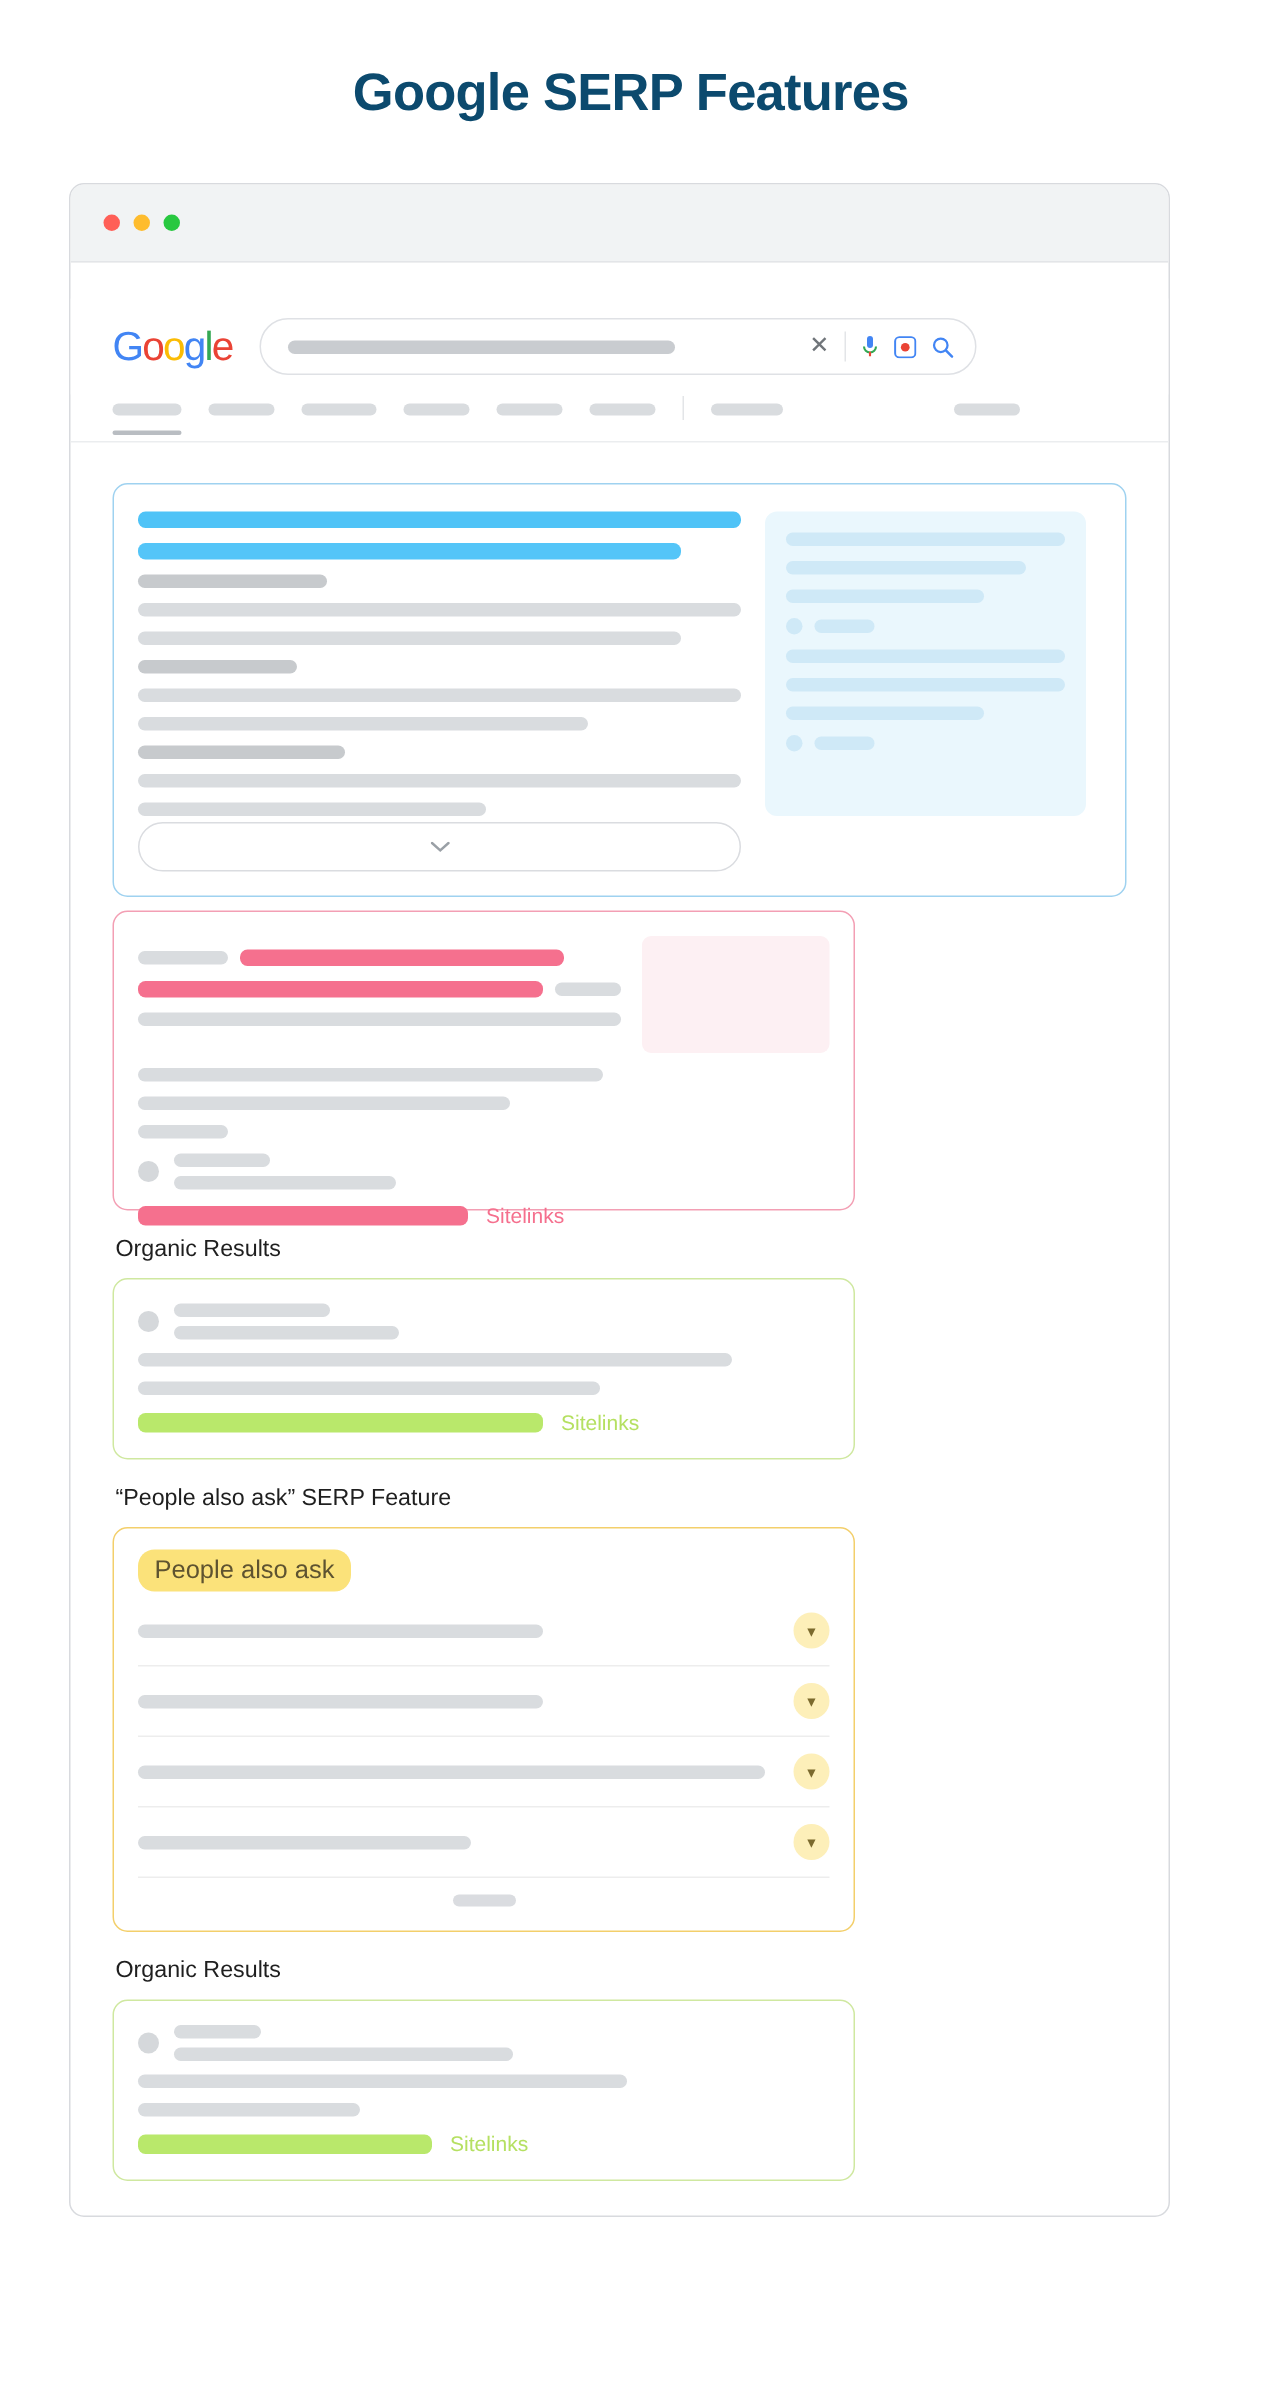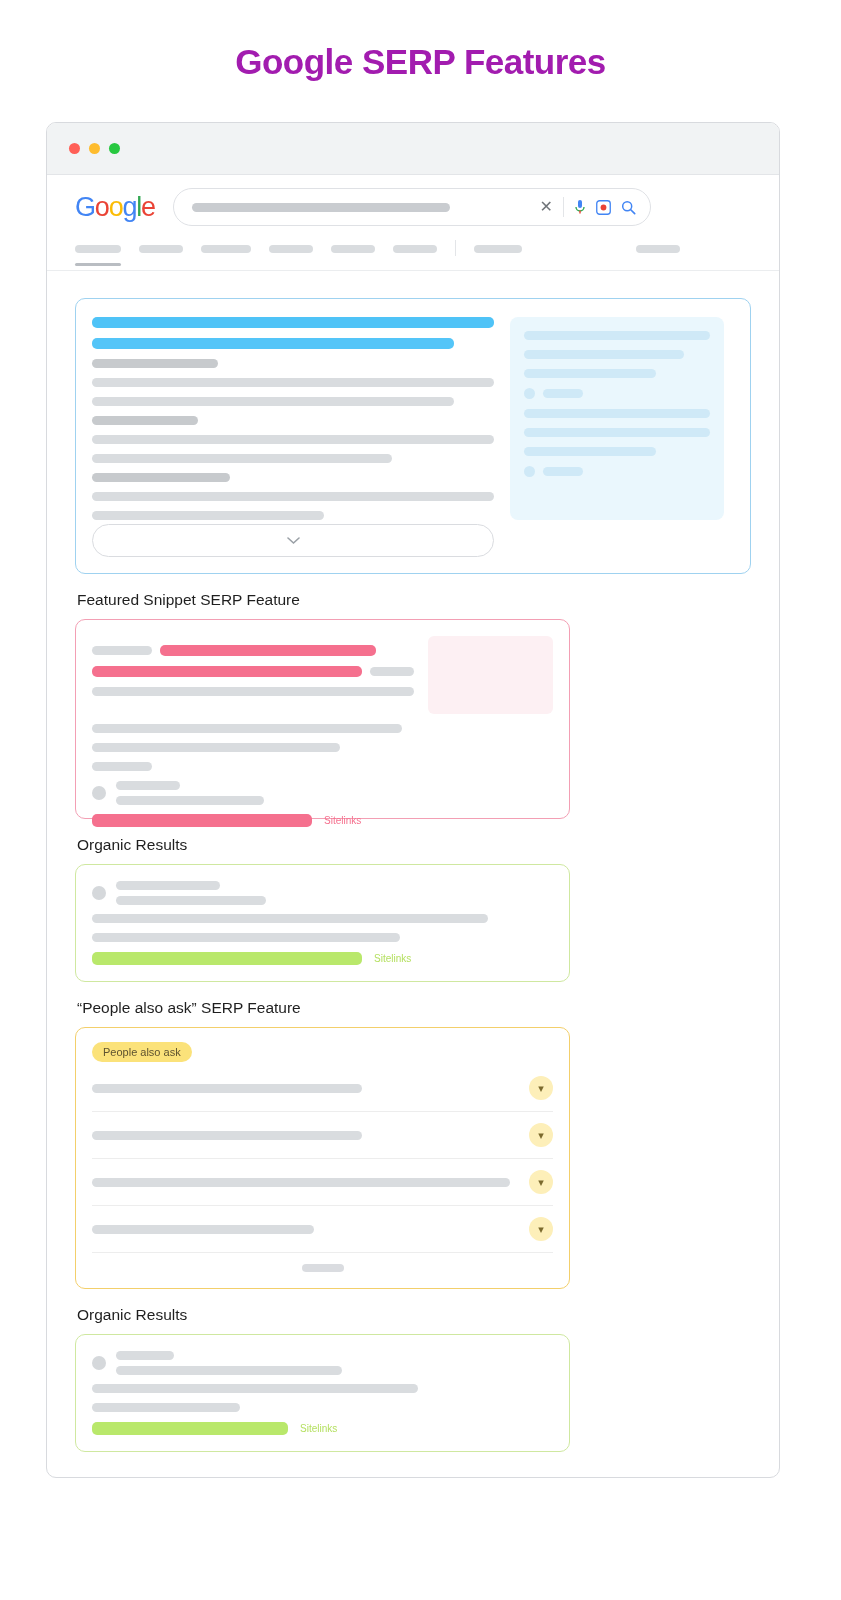--- a/index.html
+++ b/index.html
@@ -12,21 +12,21 @@
   .page {
     position: relative;
     width: 841px; height: 1600px;
     background: #ffffff;
     overflow: hidden;
   }
   .page-title {
     text-align: center;
     font-size: 35px;
     font-weight: bold;
-    color: #a21caf;
+    color: #0c4a6e;
     letter-spacing: -0.5px;
     margin: 42px 0 0 0;
   }
   .browser {
     position: absolute;
     left: 46px; top: 122px;
     width: 734px; height: 1356px;
     background: #ffffff;
     border: 1px solid #d8dade;
     border-radius: 10px;
@@ -46,20 +46,21 @@
   .dot.yellow { background: #febc2e; }
   .dot.green { background: #28c840; }
 
   .search-row {
     height: 64px;
     display: flex;
     align-items: center;
     padding: 0 24px 0 28px;
     gap: 18px;
     background: #ffffff;
+    margin-top: 24px;
   }
   .glogo { font-size: 27px; letter-spacing: -1.2px; font-weight: 500; }
   .glogo span:nth-child(1){color:#4285F4;}
   .glogo span:nth-child(2){color:#EA4335;}
   .glogo span:nth-child(3){color:#FBBC05;}
   .glogo span:nth-child(4){color:#4285F4;}
   .glogo span:nth-child(5){color:#34A853;}
   .glogo span:nth-child(6){color:#EA4335;}
 
   .searchbox {
@@ -147,21 +148,21 @@
     height: 200px;
     padding: 16px 16px 0 16px;
     width: 495px;
     margin-top: 9px;
   }
   .bar.pink { background: #f5708e; height: 11px; }
   .fs-toprow { display: flex; gap: 8px; align-items: center; margin-bottom: 10px; }
   .fs-img { width: 126px; height: 78px; background: #fdf0f3; border-radius: 6px; }
   .fs-body { width: 330px; }
   .sitelinks-row { display: flex; align-items: center; gap: 12px; }
-  .sitelinks-label { font-size: 10px; color: #f5708e; }
+  .sitelinks-label { font-size: 14px; color: #f5708e; }
   .sitelinks-label.green { color: #b5e061; }
 
   .og-card {
     border: 1px solid #cfe8a0;
     background: #ffffff;
     padding: 16px;
     width: 495px;
     margin-top: 9px;
   }
   .bar.green { background: #b9e86b; height: 13px; }
@@ -172,21 +173,21 @@
     border: 1px solid #f3cf6b;
     background: #ffffff;
     width: 495px;
     margin-top: 9px;
     padding: 14px 16px 16px 16px;
   }
   .paa-tag {
     display: inline-block;
     background: #fbe27a;
     color: #5e5330;
-    font-size: 11px;
+    font-size: 17px;
     border-radius: 11px;
     padding: 4px 11px;
     margin-bottom: 14px;
   }
   .paa-item {
     display: flex; align-items: center; justify-content: space-between;
     border-bottom: 1px solid #ededed;
     padding-bottom: 11px;
     margin-bottom: 11px;
   }
@@ -301,21 +302,20 @@
             <span class="bar lt" style="width:40px;margin:0"></span>
           </div>
         </div>
         <div class="ai-more">
           <svg width="13" height="8" viewBox="0 0 13 8">
               <path d="M1 1l5.5 5L12 1" stroke="#9aa0a6" stroke-width="1.6" fill="none" stroke-linecap="round"></path>
             </svg>
         </div>
       </div>
 
-      <div class="sec-label second">Featured Snippet SERP Feature</div>
       <div class="card fs-card">
         <div class="fs-toprow">
           <div class="fs-body">
             <div style="display:flex;gap:8px;align-items:center;margin-bottom:10px;">
               <span class="bar" style="width:60px;margin:0"></span>
               <span class="bar pink" style="width:216px;margin:0"></span>
             </div>
             <div style="display:flex;gap:8px;align-items:center;margin-bottom:10px;">
               <span class="bar pink" style="width:270px;margin:0"></span>
               <span class="bar" style="width:44px;margin:0"></span>

